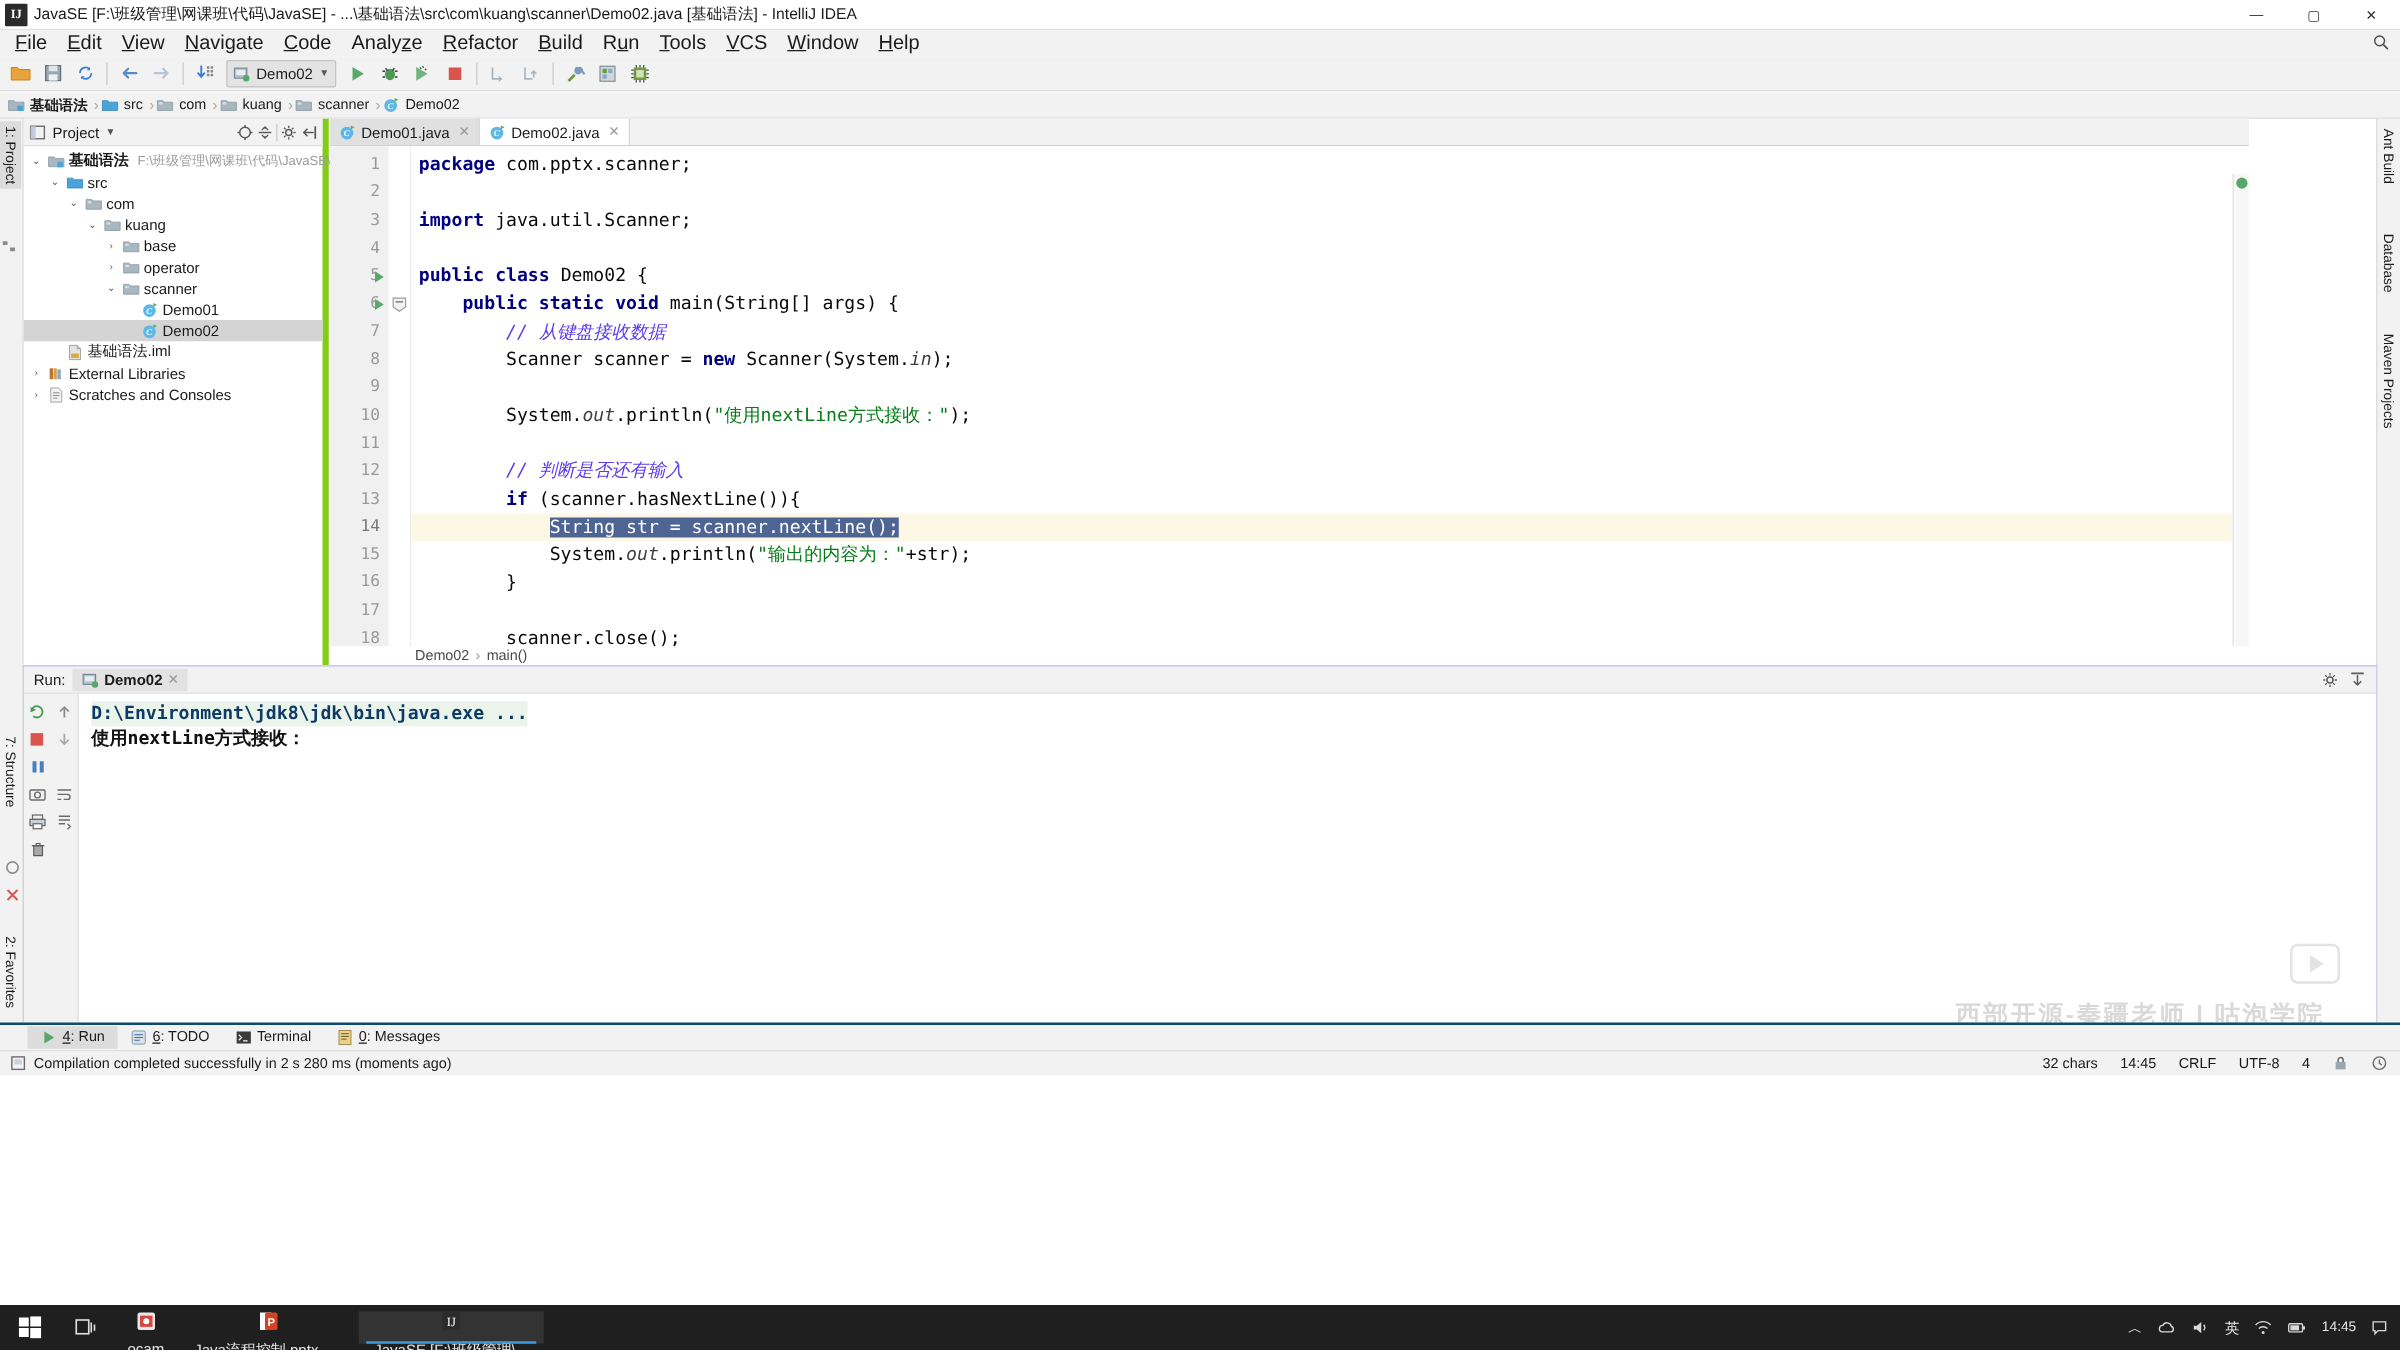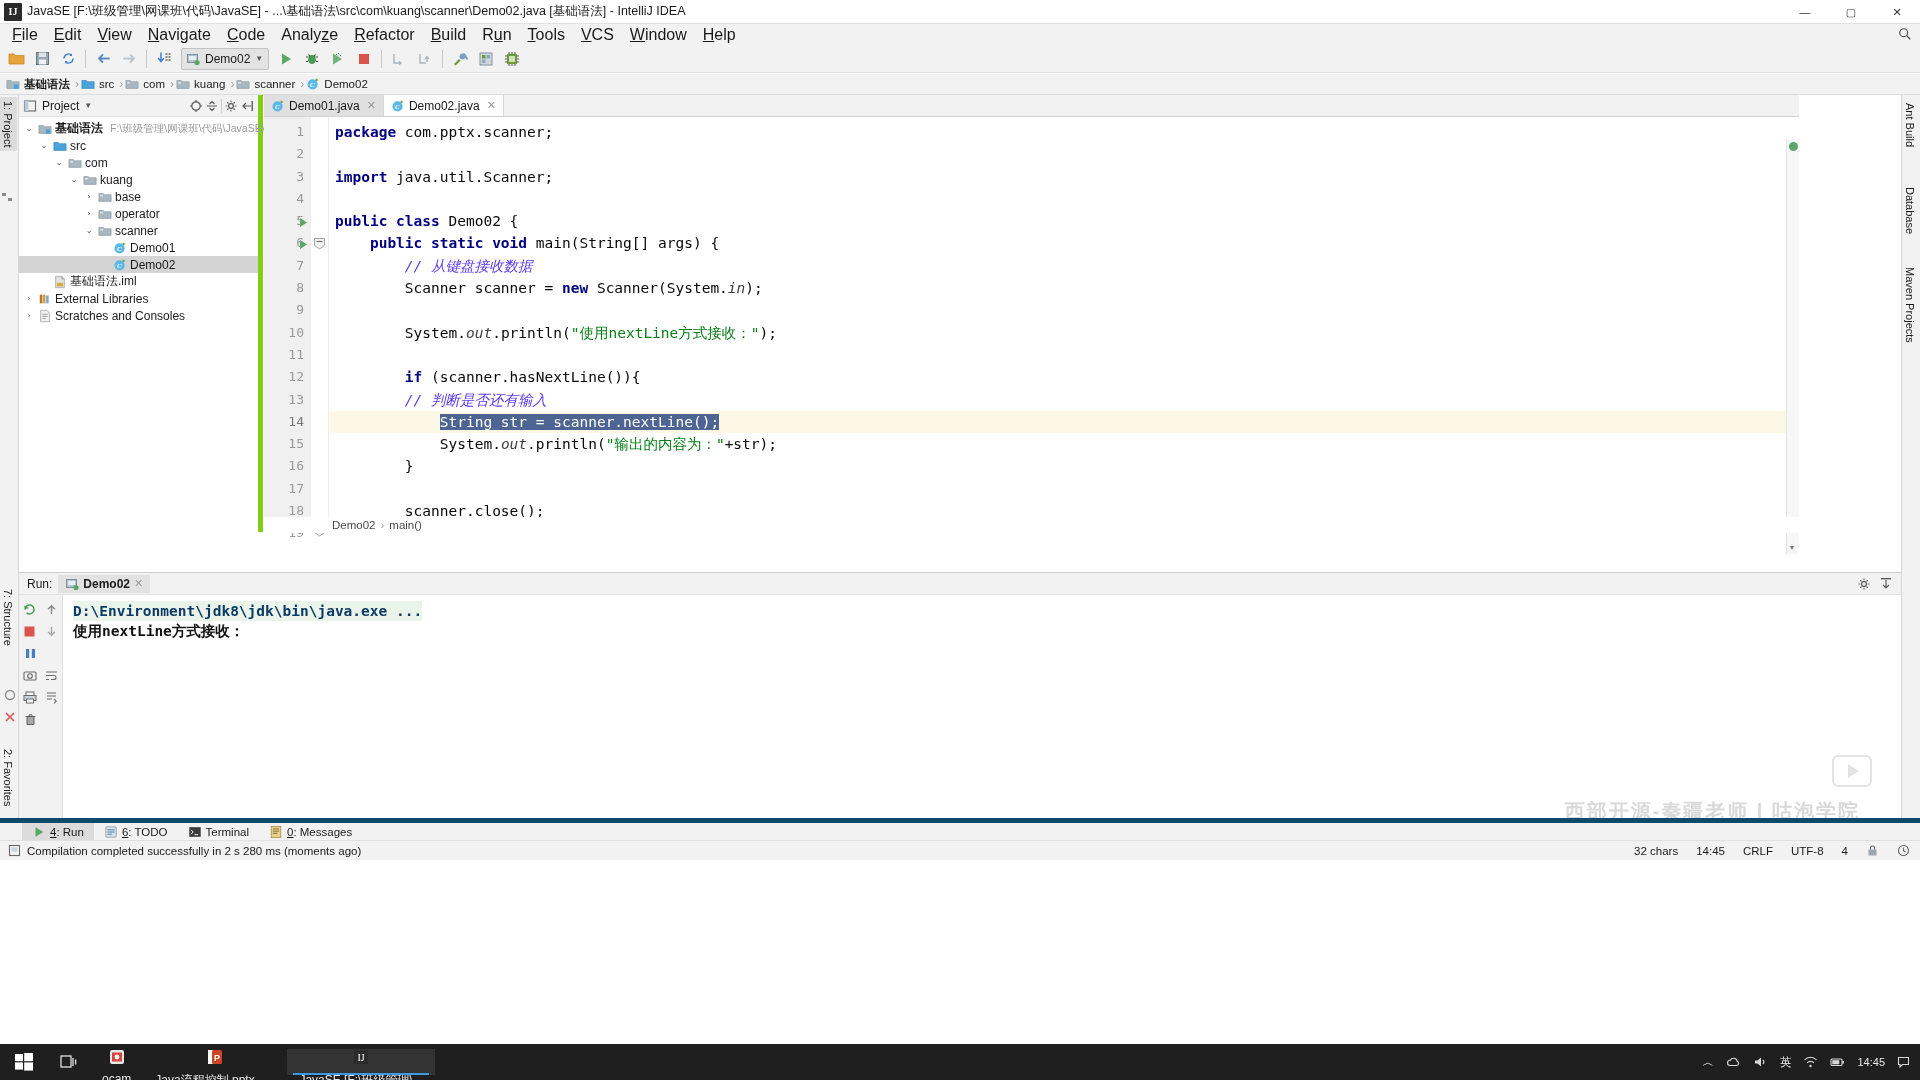--- a/index.html
+++ b/index.html
@@ -179,21 +179,21 @@
     background: #f2f2f2; border-left: 1px solid #d7d7d7;
   }
   .rvlabel {
     position: absolute; right: 2px; writing-mode: vertical-rl;
     font-size: 11px; color: #1a1a1a; white-space: nowrap; padding: 4px 2px;
   }
 
   
   .runpanel {
     position: absolute; left: 19px; top: 532px; width: 1882px; height: 286px;
-    background: #8b5cf6; border-top: 1px solid #cfcfcf; margin-top: 40px;
+    background: #8b5cf6; border-top: 1px solid #cfcfcf;
   }
   .run-header {
     height: 22px; background: #f2f2f2; display: flex; align-items: center;
     padding-left: 8px; gap: 6px; border-bottom: 1px solid #e2e2e2;
   }
   .run-hl { font-size: 12px; color: #1a1a1a; }
   .run-tab {
     display: flex; align-items: center; gap: 4px; padding: 2px 7px;
     background: #e2e2e2; font-size: 12px; font-weight: bold; color: #1a1a1a;
   }
@@ -211,21 +211,21 @@
     font-family: "DejaVu Sans Mono", monospace; font-size: 14.5px;
   }
   .con-line { height: 20px; line-height: 20px; white-space: pre; }
   .con-cmd { color: #0d3b66; font-weight: bold; background: #eaf4ea; display: inline-block; }
   .con-out { color: #111; font-weight: bold; }
 
   
   .bottombar {
     position: absolute; left: 0; top: 818px; width: 1920px; height: 22px;
     background: #f2f2f2; display: flex; align-items: center; padding-left: 22px;
-    border-top: 5px solid #0c4a6e;
+    border-top: 2px solid #0c4a6e;
   }
   .bb-item {
     display: flex; align-items: center; gap: 4px; padding: 2px 10px;
     font-size: 11.5px; color: #1a1a1a;
   }
   .bb-item.sel { background: #dcdcdc; }
   .bb-item u { text-decoration: underline; }
 
   
   .statusbar {
@@ -705,22 +705,22 @@
         <div class="cline">&nbsp;</div>
         <div class="cline"><span class="kw">import </span><span>java.util.Scanner;</span></div>
         <div class="cline">&nbsp;</div>
         <div class="cline"><span class="kw">public class </span><span>Demo02 {</span></div>
         <div class="cline"><span>    </span><span class="kw">public static void </span><span>main(String[] args) {</span></div>
         <div class="cline"><span>        </span><span class="cmt">// 从键盘接收数据</span></div>
         <div class="cline"><span>        Scanner scanner = </span><span class="kw">new </span><span>Scanner(System.</span><span class="fld">in</span><span>);</span></div>
         <div class="cline">&nbsp;</div>
         <div class="cline"><span>        System.</span><span class="fld">out</span><span>.println(</span><span class="str">"使用nextLine方式接收："</span><span>);</span></div>
         <div class="cline">&nbsp;</div>
+        <div class="cline"><span>        </span><span class="cmt">// 判断是否还有输入</span></div>
         <div class="cline"><span>        </span><span class="kw">if </span><span>(scanner.hasNextLine()){</span></div>
-        <div class="cline"><span>        </span><span class="cmt">// 判断是否还有输入</span></div>
         <div class="cline hl"><span>            </span><span class="sel-text">String str = scanner.nextLine();</span></div>
         <div class="cline"><span>            System.</span><span class="fld">out</span><span>.println(</span><span class="str">"输出的内容为："</span><span>+str);</span></div>
         <div class="cline"><span>        }</span></div>
         <div class="cline">&nbsp;</div>
         <div class="cline"><span>        scanner.close();</span></div>
         <div class="cline"><span>    }</span></div>
       </div>
     <div class="insp-strip">
       <div class="insp-ok"></div>
       <div class="insp-caret">▾</div>

